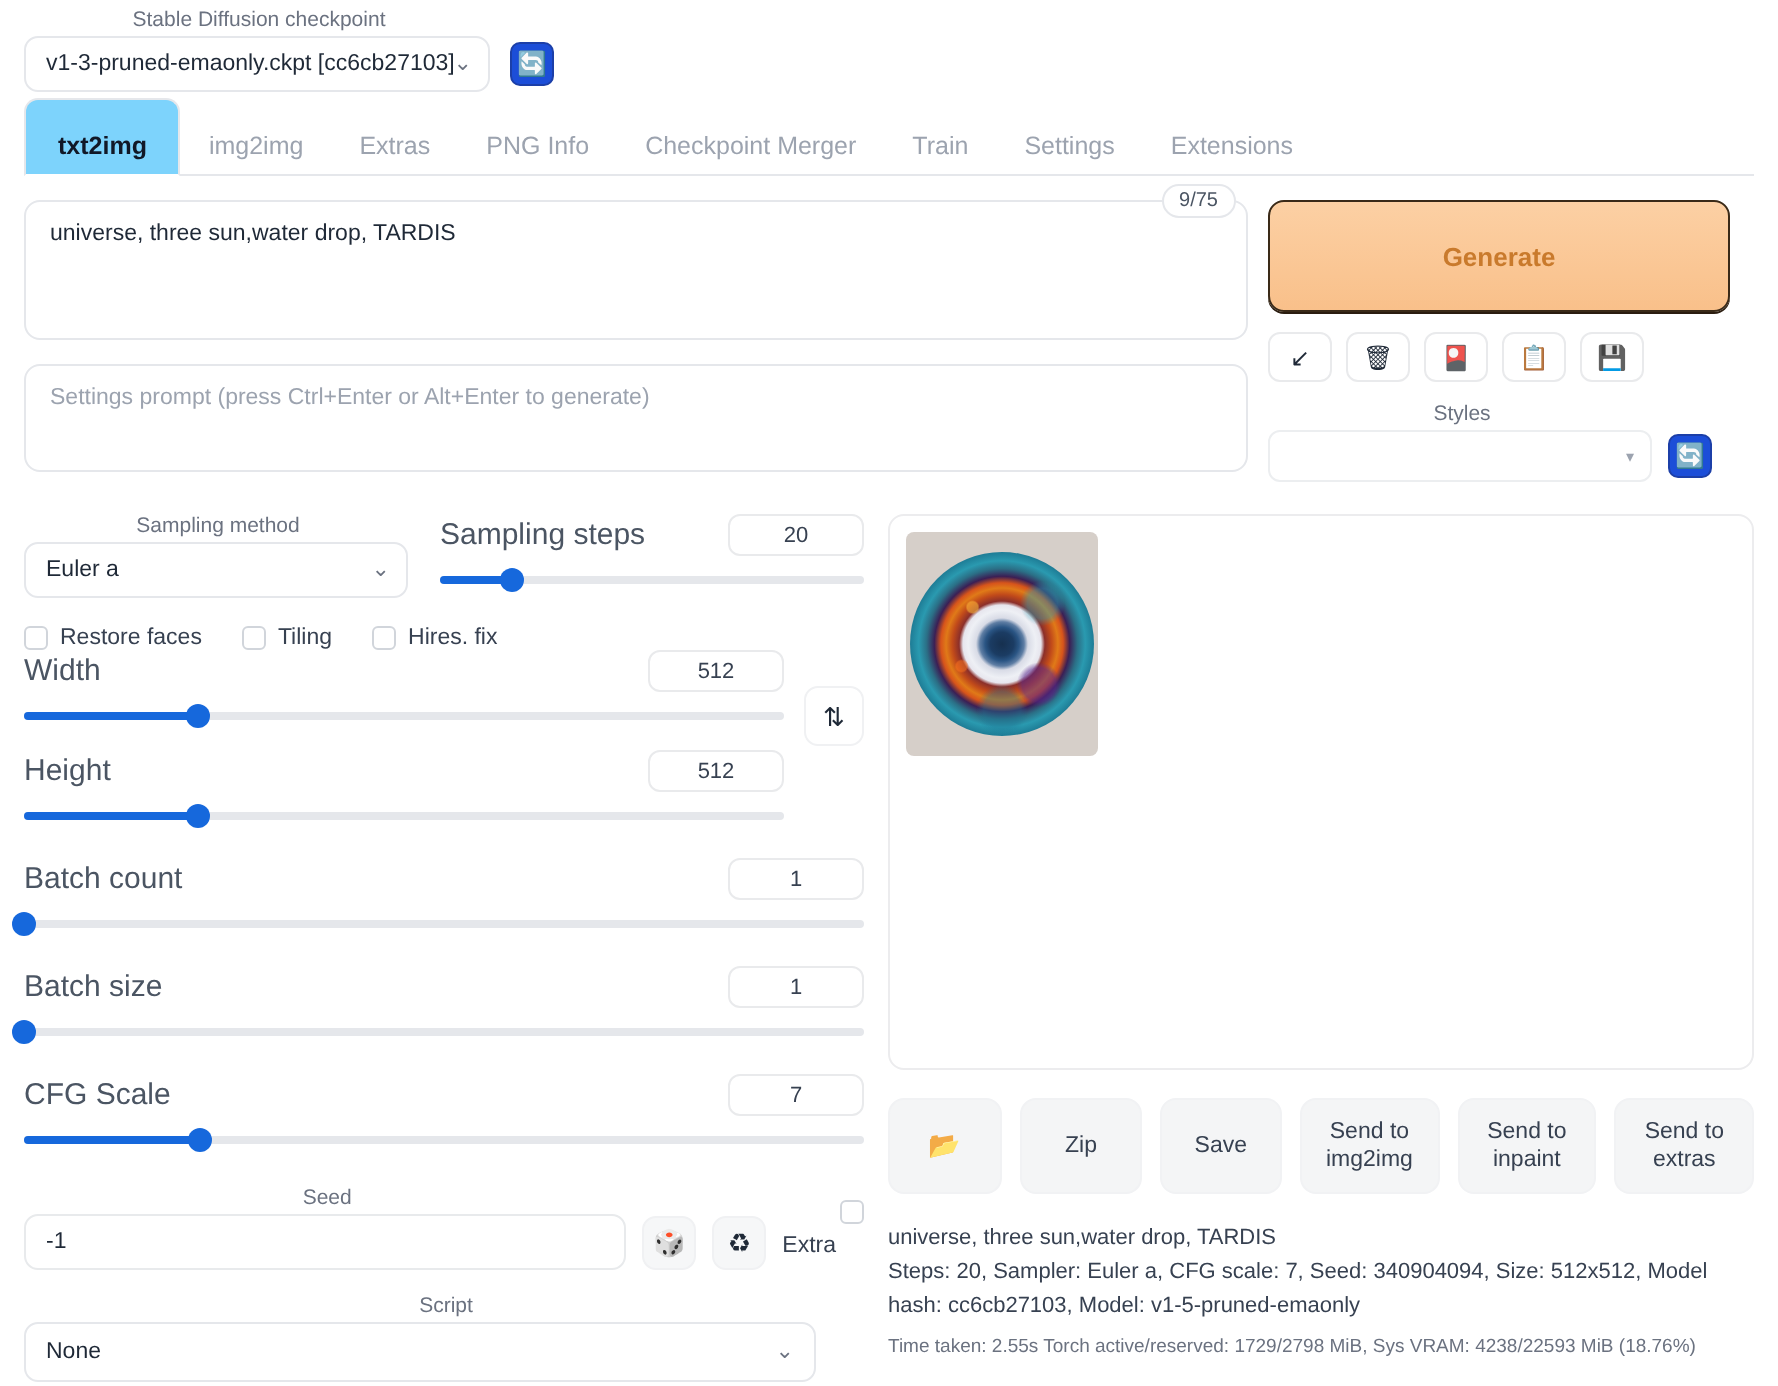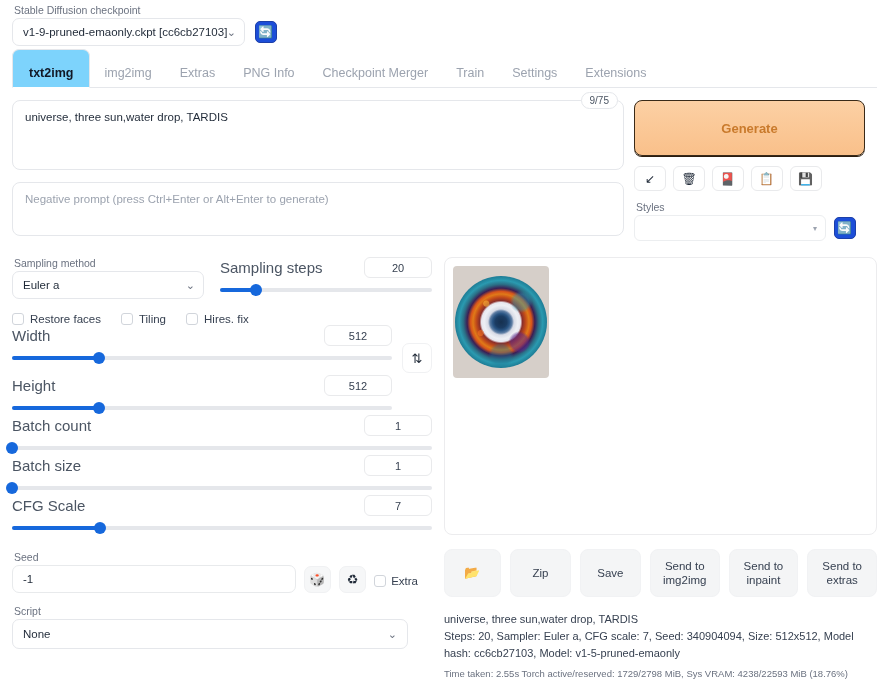--- a/index.html
+++ b/index.html
@@ -11,21 +11,21 @@
     color: #1f2937;
     overflow: hidden;
   }
   .app { position: relative; width: 889px; height: 693px; padding: 0 12px; }
 
   
   .ckpt-row { display: flex; align-items: flex-end; gap: 10px; padding-top: 4px; }
   .field-wrap { position: relative; }
   .field-label {
     font-size: 10.5px; color: #6b7280; line-height: 12px;
-    padding-left: 2px; margin-bottom: 2px;
+    padding-left: 2px; margin-bottom: 2px; text-align: center;
   }
   .ckpt-select {
     width: 233px; height: 28px;
     border: 1px solid #e5e7eb; border-radius: 7px;
     background: #ffffff;
     display: flex; align-items: center; padding: 0 8px 0 10px;
     font-size: 11.5px; color: #1f2937;
   }
   .ckpt-select .val { flex: 1; white-space: nowrap; overflow: hidden; }
   .chev { color: #6b7280; font-size: 11px; line-height: 1; }
@@ -153,36 +153,36 @@
   .dims { display: flex; gap: 10px; margin-top: 0; align-items: flex-start; }
   .dims-sliders { flex: 1; }
   .swap-btn {
     width: 30px; height: 30px; border-radius: 7px;
     border: 1px solid #f0f1f3; background: #fff;
     display: flex; align-items: center; justify-content: center;
     font-size: 13px; cursor: pointer; margin-top: 18px;
   }
   .slider-block { margin-top: 0; }
   .slider-block + .slider-block { margin-top: 10px; }
-  .stack-block { }
+  .stack-block { margin-top: 14px; }
 
   .seed-row { display: flex; align-items: flex-end; gap: 8px; margin-top: 16px; }
   .seed-field { flex: 1; }
   .seed-input {
     width: 100%; height: 28px; border: 1px solid #e8eaec; border-radius: 7px;
     background: #fff; display: flex; align-items: center; padding: 0 10px;
     font-size: 11.5px; color: #1f2937;
   }
   .sq-btn {
     width: 27px; height: 27px; border-radius: 7px;
     border: 1px solid #f0f1f3; background: #f6f7f8;
     display: flex; align-items: center; justify-content: center;
     font-size: 13px; cursor: pointer;
   }
-  .extra-wrap { display: flex; align-items: flex-end; gap: 5px; margin-bottom: 6px; }
+  .extra-wrap { display: flex; align-items: flex-end; gap: 5px; margin-bottom: 6px; flex-direction: column; }
   .script-wrap { margin-top: 12px; }
   .script-select {
     width: 396px; height: 30px;
     border: 1px solid #e5e7eb; border-radius: 7px; background: #fff;
     display: flex; align-items: center; padding: 0 10px;
     font-size: 11.5px; color: #1f2937;
   }
   .script-select .val { flex: 1; }
 
   
@@ -246,21 +246,21 @@
 </style>
 </head>
 <body>
 
 <div class="app">
 
   <div class="ckpt-row">
     <div class="field-wrap">
       <div class="field-label">Stable Diffusion checkpoint</div>
       <div class="ckpt-select">
-        <span class="val">v1-9-pruned-emaonly.ckpt [cc6cb27103]</span>
+        <span class="val">v1-3-pruned-emaonly.ckpt [cc6cb27103]</span>
         <span class="chev">⌄</span>
       </div>
     </div>
     <div class="refresh-btn">
       <span class="refresh-glyph">🔄</span>
     </div>
   </div>
 
   <div class="tabs">
     <div class="tab active">txt2img</div>
@@ -270,21 +270,21 @@
     <div class="tab">Checkpoint Merger</div>
     <div class="tab">Train</div>
     <div class="tab">Settings</div>
     <div class="tab">Extensions</div>
   </div>
 
   <div class="prompt-zone">
     <div class="prompt-col">
       <div class="token-badge">9/75</div>
       <div class="textarea-box pos">universe, three sun,water drop, TARDIS</div>
-      <div class="textarea-box neg">Negative prompt (press Ctrl+Enter or Alt+Enter to generate)</div>
+      <div class="textarea-box neg">Settings prompt (press Ctrl+Enter or Alt+Enter to generate)</div>
     </div>
     <div class="gen-col">
       <div class="generate-btn">Generate</div>
       <div class="icon-row">
         <div class="icon-btn">
             <span>↙</span>
           </div>
         <div class="icon-btn">
             <span>🗑</span>
           </div>

